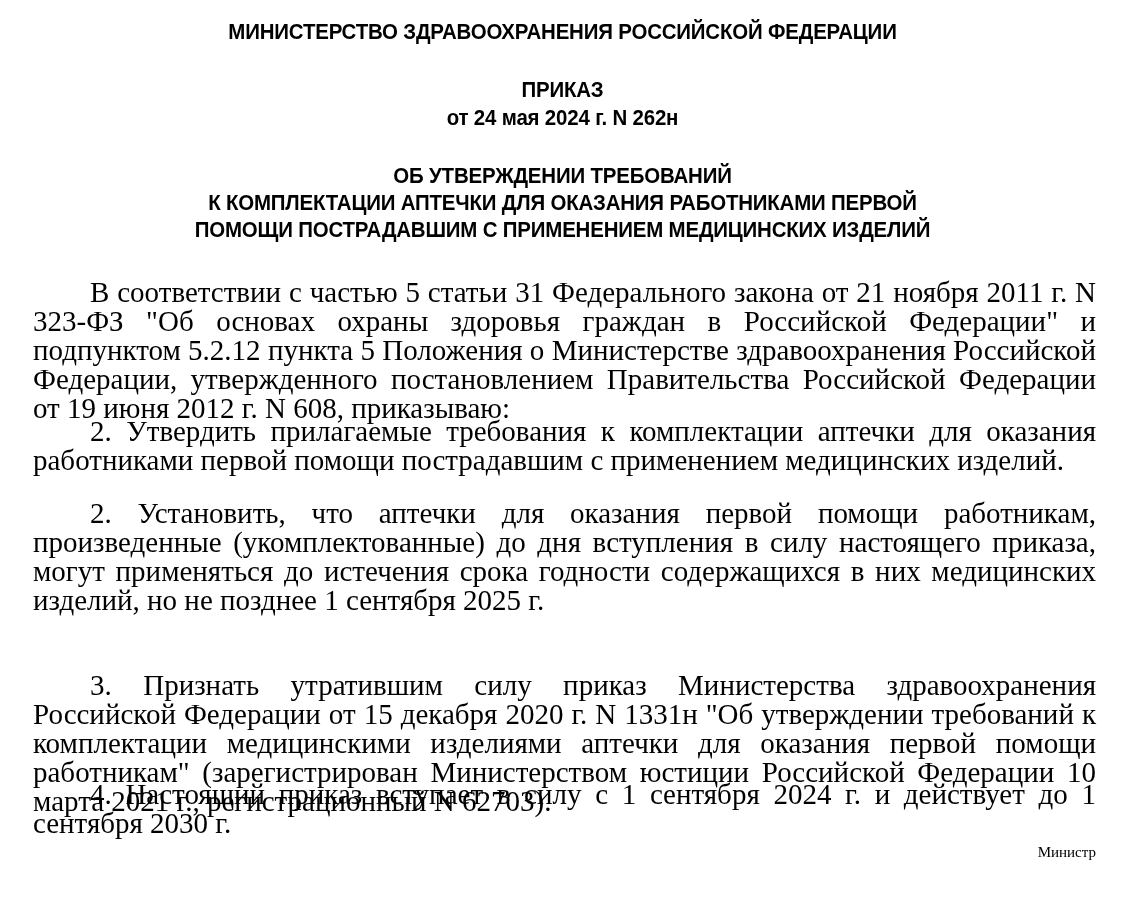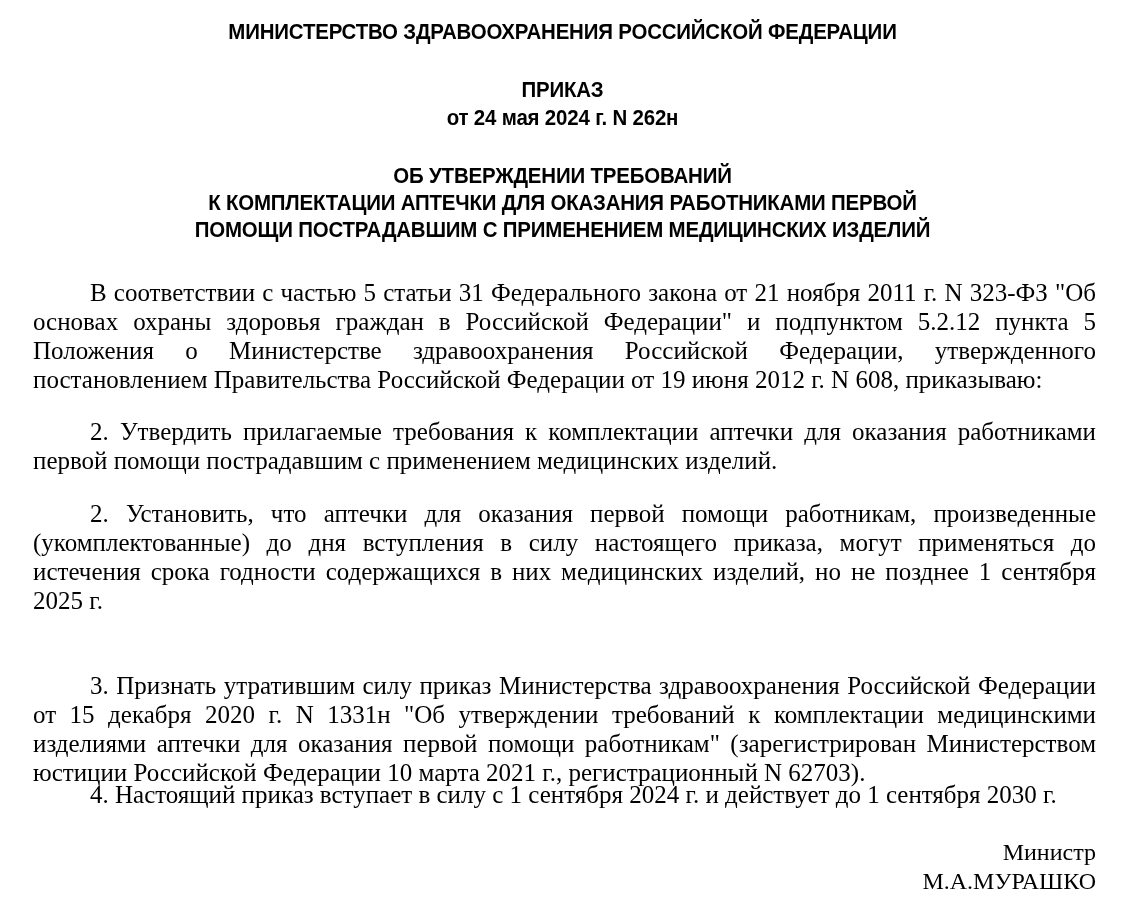--- a/index.html
+++ b/index.html
@@ -30,21 +30,21 @@
       transform: scaleX(0.93);
       transform-origin: center;
     }
     .ministry { position: absolute; left: 0; right: 0; top: 18px; }
     .order-title { position: absolute; left: 0; right: 0; top: 76px; }
     .order-date { position: absolute; left: 0; right: 0; top: 104px; }
     .subject { position: absolute; left: 0; right: 0; top: 162px; }
     .subject div { height: 27px; }
     .body-text {
       font-family: "Liberation Serif", serif;
-      font-size: 25px;
+      font-size: 29px;
       line-height: 29px;
       text-align: justify;
       text-align-last: left;
       position: absolute;
       left: 33px;
       right: 29px;
     }
     .body-text p {
       margin: 0;
       text-indent: 57px;
@@ -52,21 +52,21 @@
     .p-intro { top: 278px; }
     .p1 { top: 417px; }
     .p2 { top: 499px; }
     .p3 { top: 671px; }
     .p4 { top: 780px; }
     .signature {
       position: absolute;
       right: 29px;
       top: 838px;
       font-family: "Liberation Serif", serif;
-      font-size: 24px;
+      font-size: 15px;
       line-height: 29px;
       text-align: right;
     }
   </style>
 </head>
 <body>
 
 <div class="page">
 
   <div class="hdr ministry">МИНИСТЕРСТВО ЗДРАВООХРАНЕНИЯ РОССИЙСКОЙ ФЕДЕРАЦИИ</div>
@@ -95,16 +95,15 @@
   <div class="body-text p3">
     <p>3. Признать утратившим силу приказ Министерства здравоохранения Российской Федерации от 15 декабря 2020 г. N 1331н "Об утверждении требований к комплектации медицинскими изделиями аптечки для оказания первой помощи работникам" (зарегистрирован Министерством юстиции Российской Федерации 10 марта 2021 г., регистрационный N 62703).</p>
   </div>
 
   <div class="body-text p4">
     <p>4. Настоящий приказ вступает в силу с 1 сентября 2024 г. и действует до 1 сентября 2030 г.</p>
   </div>
 
   <div class="signature">
     <div>Министр</div>
-    <div>М.А.МУРАШКО</div>
   </div>
 
 </div>
 
 </body></html>

